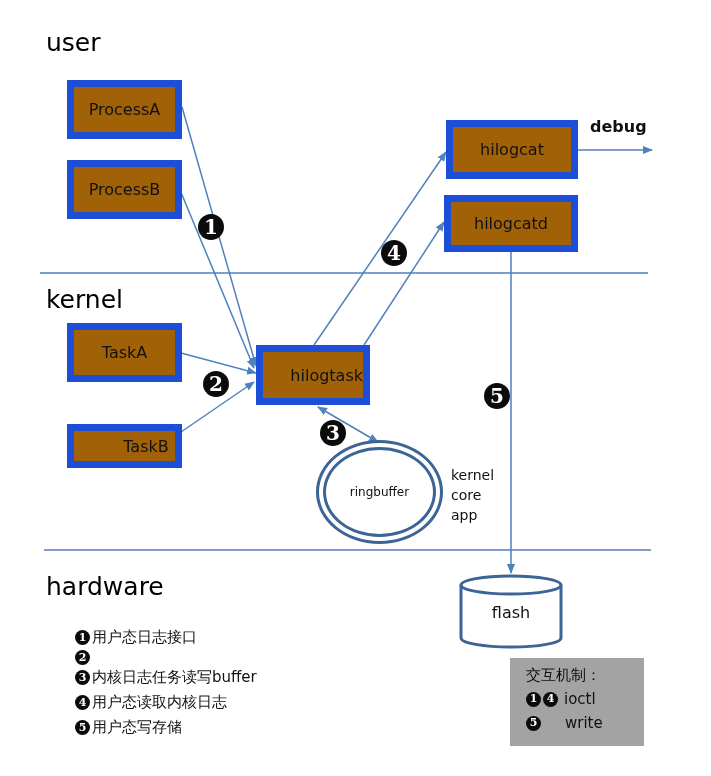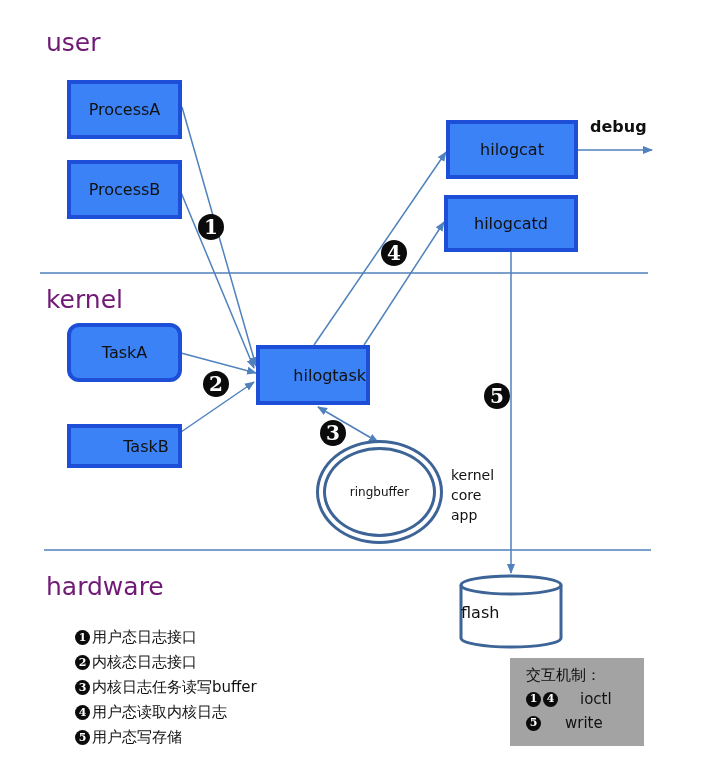--- a/index.html
+++ b/index.html
@@ -1,20 +1,20 @@
 <!DOCTYPE html>
 <html><head>
 <meta charset="utf-8">
 <style>
   html, body { margin: 0; padding: 0; background: #ffffff; }
   body { width: 711px; height: 776px; position: relative; overflow: hidden;
          font-family: "DejaVu Sans", "Liberation Sans", sans-serif; color: #111; }
   svg.wires { position: absolute; left: 0; top: 0; width: 711px; height: 776px; }
-  .layer-label { position: absolute; font-size: 25px; color: #701a75; }
-  .box { position: absolute; box-sizing: border-box; border: 4px solid #1d4ed8; background: #3b82f6;
+  .layer-label { position: absolute; font-size: 25px; color: #000000; }
+  .box { position: absolute; box-sizing: border-box; border: 7px solid #1d4ed8; background: #a16207;
          display: flex; align-items: center; justify-content: center; font-size: 16px; }
   .badge { position: absolute; width: 26px; height: 26px; border-radius: 50%; background: #0b0b0b;
            color: #fff; font-family: "DejaVu Serif", serif; font-weight: bold; font-size: 20px;
            display: flex; align-items: center; justify-content: center; line-height: 1; }
   .ring-outer { position: absolute; border: 3px solid #3d6496; border-radius: 50%; box-sizing: border-box; background: #fff; }
   .ring-inner { position: absolute; border: 3px solid #3d6496; border-radius: 50%; box-sizing: border-box;
                 display: flex; align-items: center; justify-content: center; font-size: 12px; }
   .side-note { position: absolute; font-size: 14px; line-height: 20px; }
   .text { position: absolute; font-size: 16px; }
   .legend { position: absolute; left: 75px; top: 625px; font-size: 15px; line-height: 25px; }
@@ -67,78 +67,77 @@
 <div class="box" style="left:67px; top:160px; width:115px; height:59px;">
   <span>ProcessB</span>
 </div>
 <div class="box" style="left:446px; top:120px; width:132px; height:59px;">
   <span>hilogcat</span>
 </div>
 <div class="box" style="left:444px; top:195px; width:134px; height:57px;justify-content:center;">
   <span>hilogcatd</span>
 </div>
 
-<div class="box" style="left:67px; top:323px; width:115px; height:59px;border-radius:12px;">
+<div class="box" style="left:67px; top:323px; width:115px; height:59px;">
   <span>TaskA</span>
 </div>
 <div class="box" style="left:67px; top:424px; width:115px; height:44px;padding-left:43px;">
   <span>TaskB</span>
 </div>
 <div class="box" style="left:256px; top:345px; width:114px; height:60px;justify-content:flex-end;">
   <span>hilogtask</span>
 </div>
 
 <div class="ring-outer" style="left:316px; top:440px; width:127px; height:104px;"></div>
 <div class="ring-inner" style="left:323px; top:447px; width:113px; height:90px;">
   <span>ringbuffer</span>
 </div>
 
 <div class="side-note" style="left:451px; top:465px;">
   <div>kernel</div>
   <div>core</div>
   <div>app</div>
 </div>
 
-<div class="text" style="left:461px; top:603px; width:100px; ">flash</div>
+<div class="text" style="left:461px; top:603px; width:100px; text-align:center;">flash</div>
 
 <div class="text" style="left:590px; top:117px;font-weight:bold;">debug</div>
 
 <div class="badge" style="left:198px; top:214px;">1</div>
 <div class="badge" style="left:203px; top:371px;">2</div>
 <div class="badge" style="left:320px; top:420px;">3</div>
 <div class="badge" style="left:381px; top:240px;">4</div>
 <div class="badge" style="left:484px; top:383px;">5</div>
 
 <div class="legend">
   <div class="legend-row">
     <span class="mini-badge">1</span>
     <span>用户态日志接口</span>
   </div>
   <div class="legend-row">
     <span class="mini-badge">2</span>
-    <span>内核态日志接口</span>
   </div>
   <div class="legend-row">
     <span class="mini-badge">3</span>
     <span>内核日志任务读写buffer</span>
   </div>
   <div class="legend-row">
     <span class="mini-badge">4</span>
     <span>用户态读取内核日志</span>
   </div>
   <div class="legend-row">
     <span class="mini-badge">5</span>
     <span>用户态写存储</span>
   </div>
 </div>
 
 <div class="mech">
   <div>交互机制：</div>
   <div class="mech-row">
     <span class="mini-badge">1</span>
     <span class="mini-badge">4</span>
-    <span style="margin-left:20px;">ioctl</span>
+    <span style="margin-left:4px;">ioctl</span>
   </div>
   <div class="mech-row">
     <span class="mini-badge">5</span>
     <span style="margin-left:22px;">write</span>
   </div>
 </div>
 
 </body></html>

